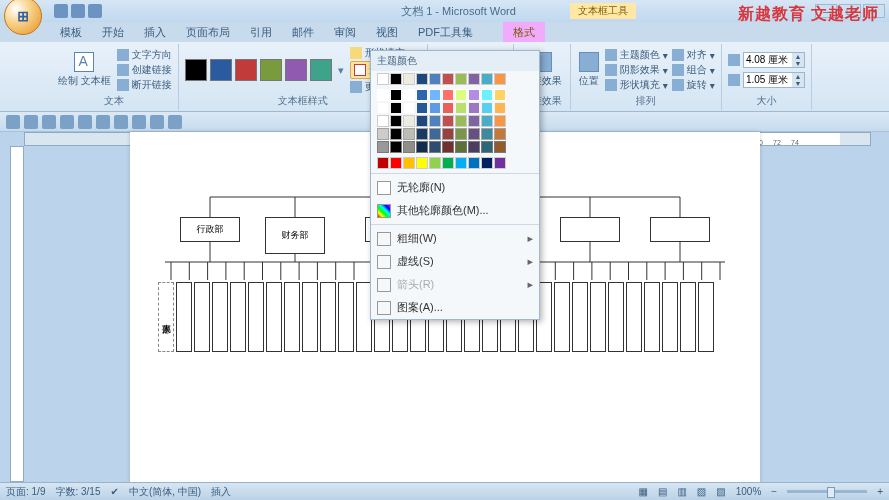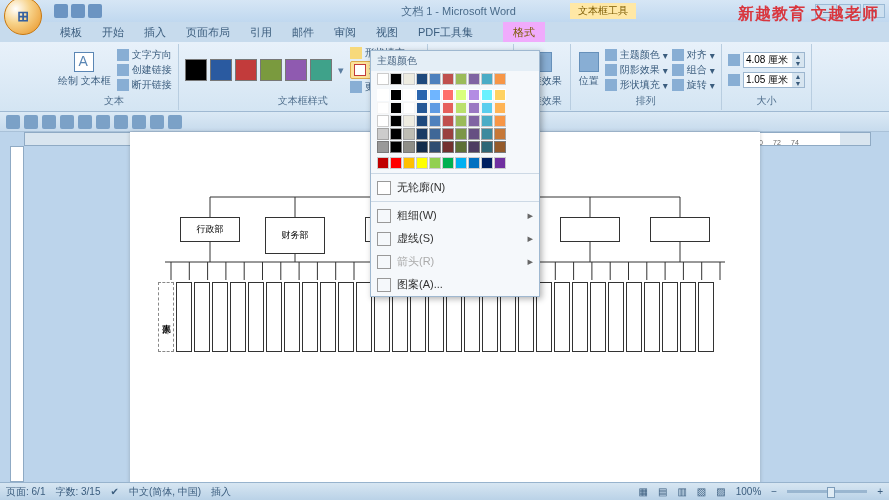--- a/index.html
+++ b/index.html
@@ -451,20 +451,24 @@
       <span class="sw" style="background: rgb(0, 176, 240);"></span>
       <span class="sw" style="background: rgb(0, 112, 192);"></span>
       <span class="sw" style="background: rgb(0, 32, 96);"></span>
       <span class="sw" style="background: rgb(112, 48, 160);"></span>
     </div>
   <div class="sep"></div>
   <div class="item">
       <span class="ic" style="background:#fff"></span>
       <span>无轮廓(N)</span>
     </div>
+  <div class="item">
+      <span class="ic" style="background:linear-gradient(45deg,red,yellow,lime,cyan,blue,magenta)"></span>
+      <span>其他轮廓颜色(M)...</span>
+    </div>
   <div class="sep"></div>
   <div class="item">
       <span class="ic"></span>
       <span>粗细(W)</span>
       <span class="arr">▸</span>
     </div>
   <div class="item">
       <span class="ic"></span>
       <span>虚线(S)</span>
       <span class="arr">▸</span>
@@ -474,21 +478,21 @@
       <span>箭头(R)</span>
       <span class="arr">▸</span>
     </div>
   <div class="item">
       <span class="ic"></span>
       <span>图案(A)...</span>
     </div>
 </div>
 
 <div class="statusbar">
-  <span>页面: 6/1</span>
+  <span>页面: 1/9</span>
   <span>字数: 3/15</span>
   <span>✔</span>
   <span>中文(简体, 中国)</span>
   <span>插入</span>
   <span class="spacer"></span>
   <span>▦</span>
   <span>▤</span>
   <span>▥</span>
   <span>▧</span>
   <span>▨</span>

